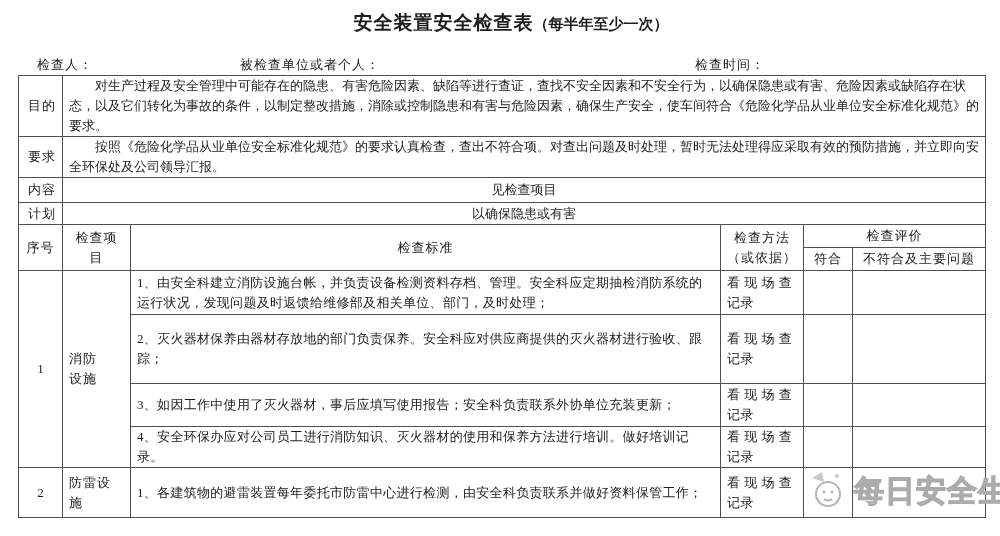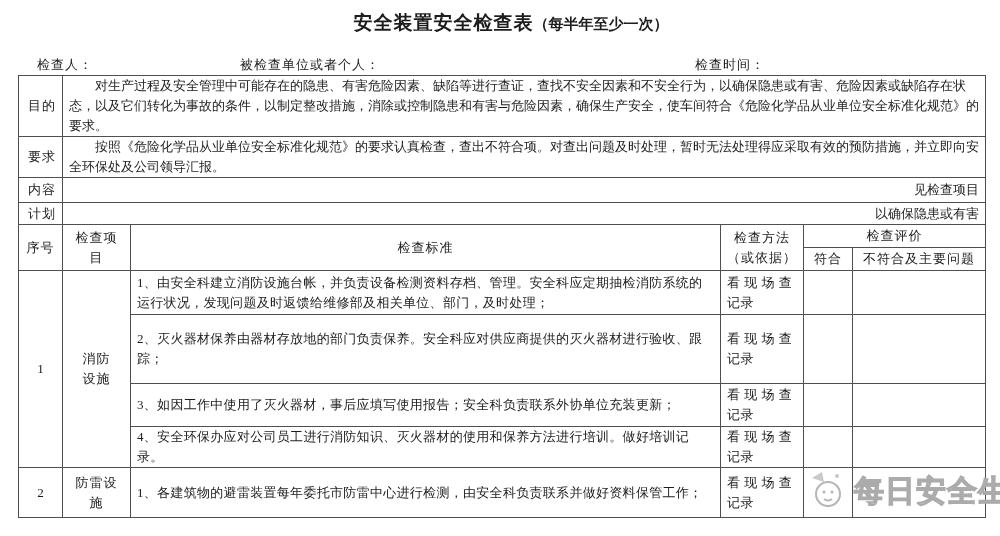--- a/index.html
+++ b/index.html
@@ -17,25 +17,25 @@
   table.sheet{
     position:absolute;left:18px;top:75px;width:967px;
     border-collapse:collapse;table-layout:fixed;
   }
   table.sheet td{
     border:1px solid #4f4f4f;font-size:13px;padding:0 6px;
     vertical-align:middle;overflow:hidden;line-height:20px;
   }
   td.lbl{text-align:right;letter-spacing:1px;padding:0 2px;}
   td.para{text-indent:2em;line-height:20px;}
-  td.center-text{text-align:right;}
+  td.center-text{text-align:center;}
   td.hdr{text-align:center;letter-spacing:1px;}
   td.std{line-height:22px;letter-spacing:0.3px;}
   td.method{vertical-align:top;padding-top:2px;line-height:22px;letter-spacing:0.5px;}
-  td.item-cell{text-align:center;white-space:pre-line;letter-spacing:1px;}
+  td.item-cell{text-align:left;white-space:pre-line;letter-spacing:1px;}
   td.seq-cell{text-align:center;}
   td.eval-cell{background:#ffffff;}
   .watermark{
     position:absolute;left:806px;top:468px;display:flex;align-items:center;z-index:3;
   }
   .wm-icon{width:44px;height:46px;flex:0 0 auto;}
   .wm-text{
     font-family:"Liberation Sans","DejaVu Sans",sans-serif;
     font-size:30px;font-weight:bold;color:#dcdcdc;
     -webkit-text-stroke:1.2px #ababab;letter-spacing:1px;white-space:nowrap;

